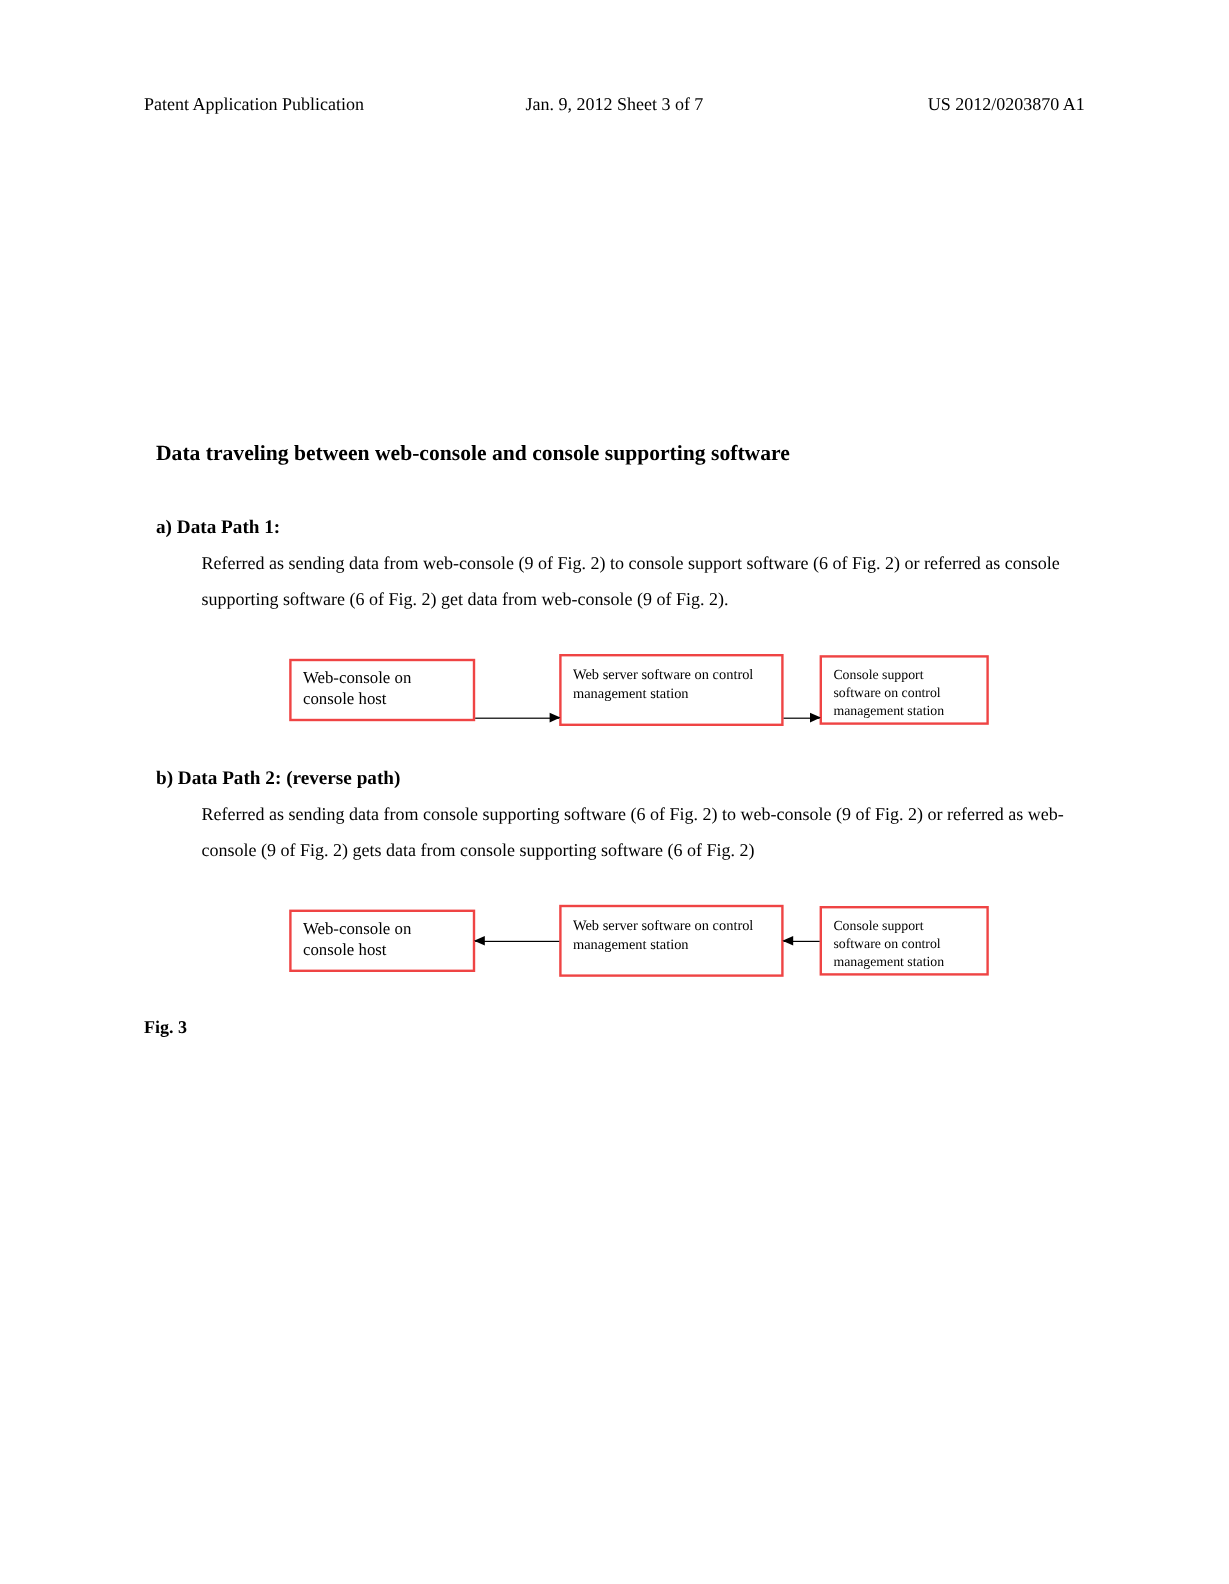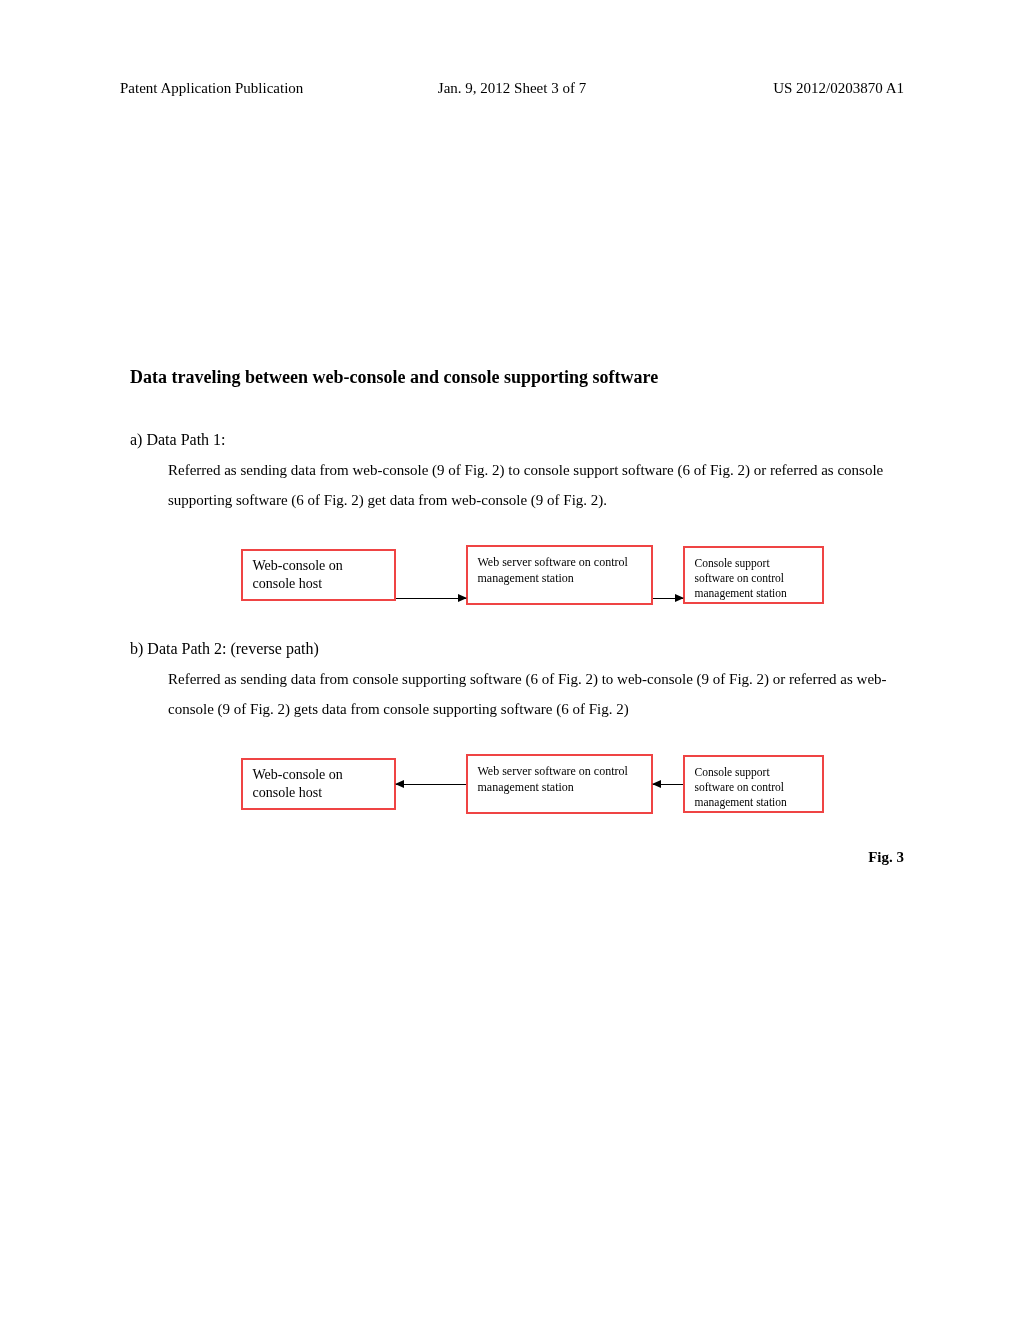--- a/index.html
+++ b/index.html
@@ -51,21 +51,21 @@
       margin-left: 10px;
     }
     
     .section {
       margin-left: 10px;
       margin-bottom: 30px;
     }
     
     .section-heading {
       font-size: 16px;
-      font-weight: normal;
+      font-weight: bold;
       margin-bottom: 6px;
     }
     
     .section-body {
       font-size: 15px;
       line-height: 2.0;
       margin-left: 38px;
     }
     
     .diagram {
@@ -146,21 +146,21 @@
       border-right: 9px solid #000;
       border-top: 4.5px solid transparent;
       border-bottom: 4.5px solid transparent;
     }
     
     .arrow-short {
       width: 30px;
     }
     
     .figure-caption {
-      text-align: right;
+      text-align: left;
       font-weight: bold;
       font-size: 15px;
       margin-top: 30px;
     }
   </style>
 </head>
 <body>
 
 <div class="page">
 

